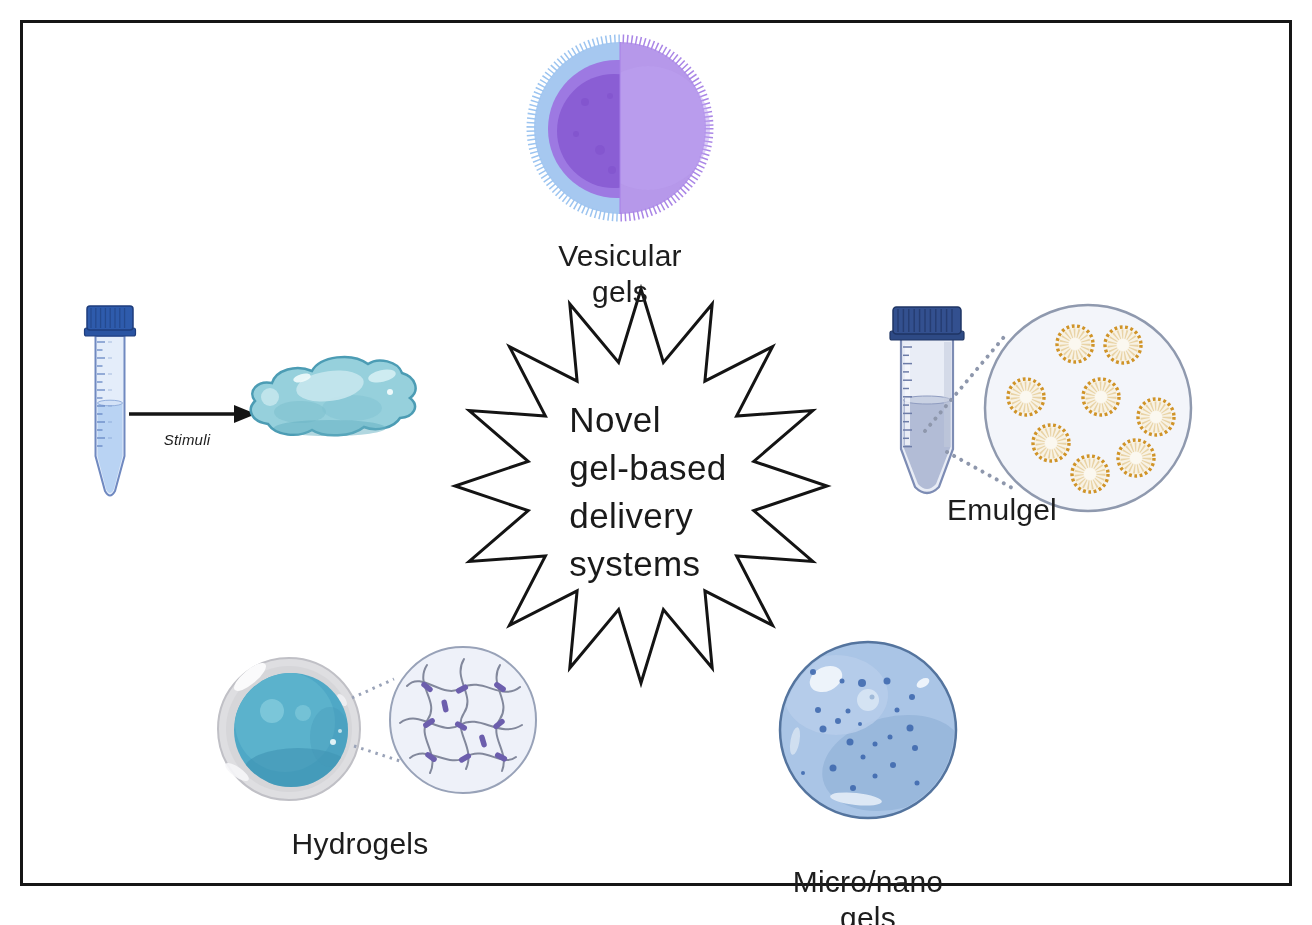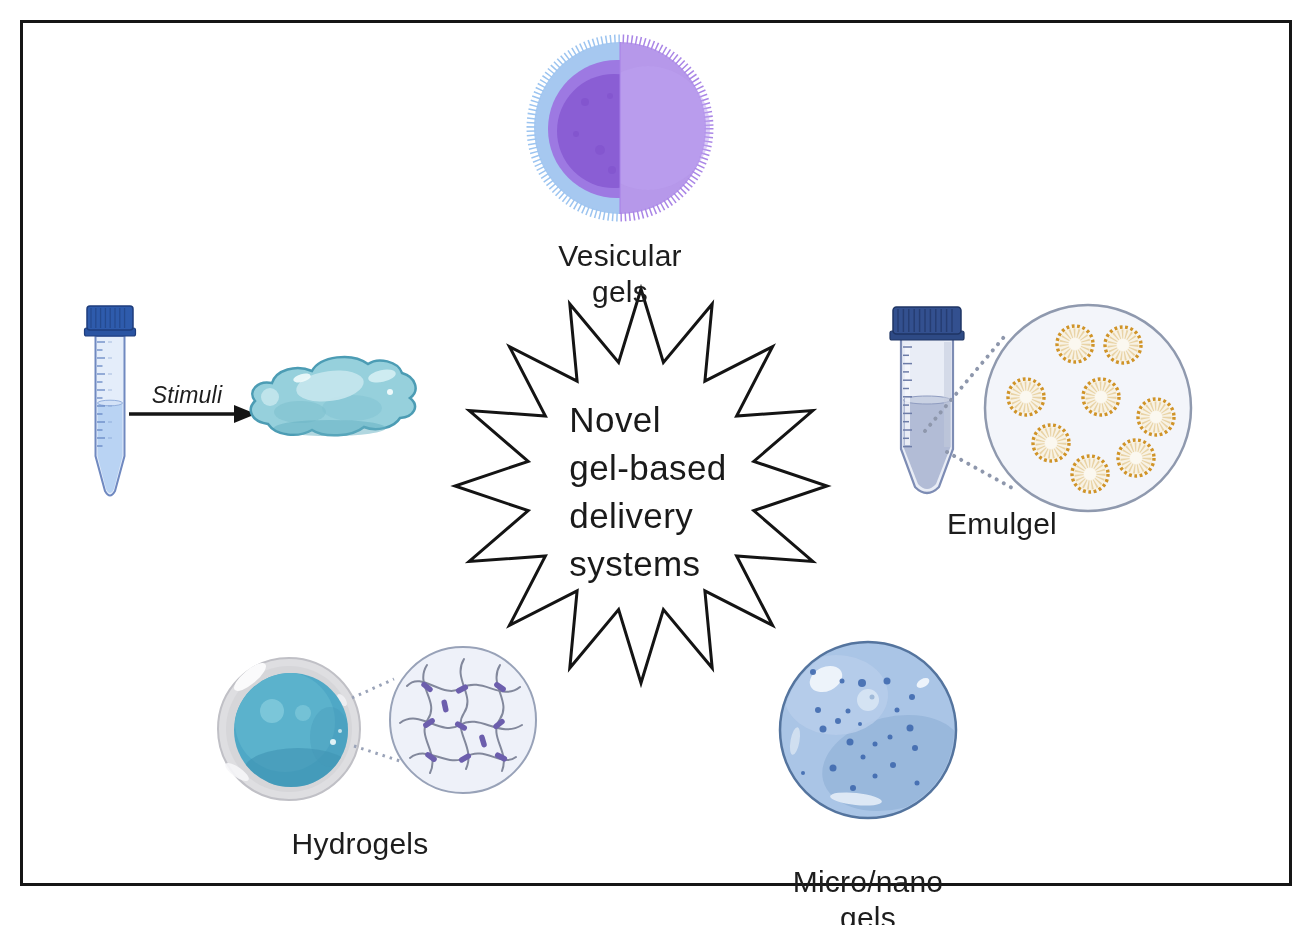--- a/index.html
+++ b/index.html
@@ -10,21 +10,21 @@
   #frame{
     position:absolute;left:20px;top:20px;width:1266px;height:860px;
     border:3px solid #161616;background:#ffffff;
   }
   #art{position:absolute;left:0;top:0;width:1312px;height:925px;}
   .label{
     position:absolute;transform:translateX(-50%);
     font-size:30px;line-height:36px;text-align:center;white-space:pre-line;
     color:#1d1d1d;letter-spacing:.2px;
   }
-  .label.small{font-size:23px;line-height:26px;}
+  .label.small{font-size:15px;line-height:26px;margin-top:45px;}
   .label.italic{font-style:italic;}
   #center-title{
     position:absolute;transform:translateX(-50%);
     font-size:35px;line-height:48px;white-space:pre-line;
     color:#1a1a1a;letter-spacing:.4px;
   }
 </style>
 </head>
 <body>
 
@@ -322,19 +322,19 @@
 gel-based
 delivery
 systems</div>
 
   <div class="label" style="left:620px;top:238px">Vesicular
 gels</div>
 
   <div class="label small italic" style="left:187px;top:382px">Stimuli</div>
 
 
-  <div class="label" style="left:1002px;top:506px">Emulgel</div>
+  <div class="label" style="left:1002px;top:492px">Emulgel</div>
 
   <div class="label" style="left:360px;top:826px">Hydrogels</div>
 
   <div class="label" style="left:868px;top:864px">Micro/nano
 gels</div>
 </div>
 
 </body></html>

